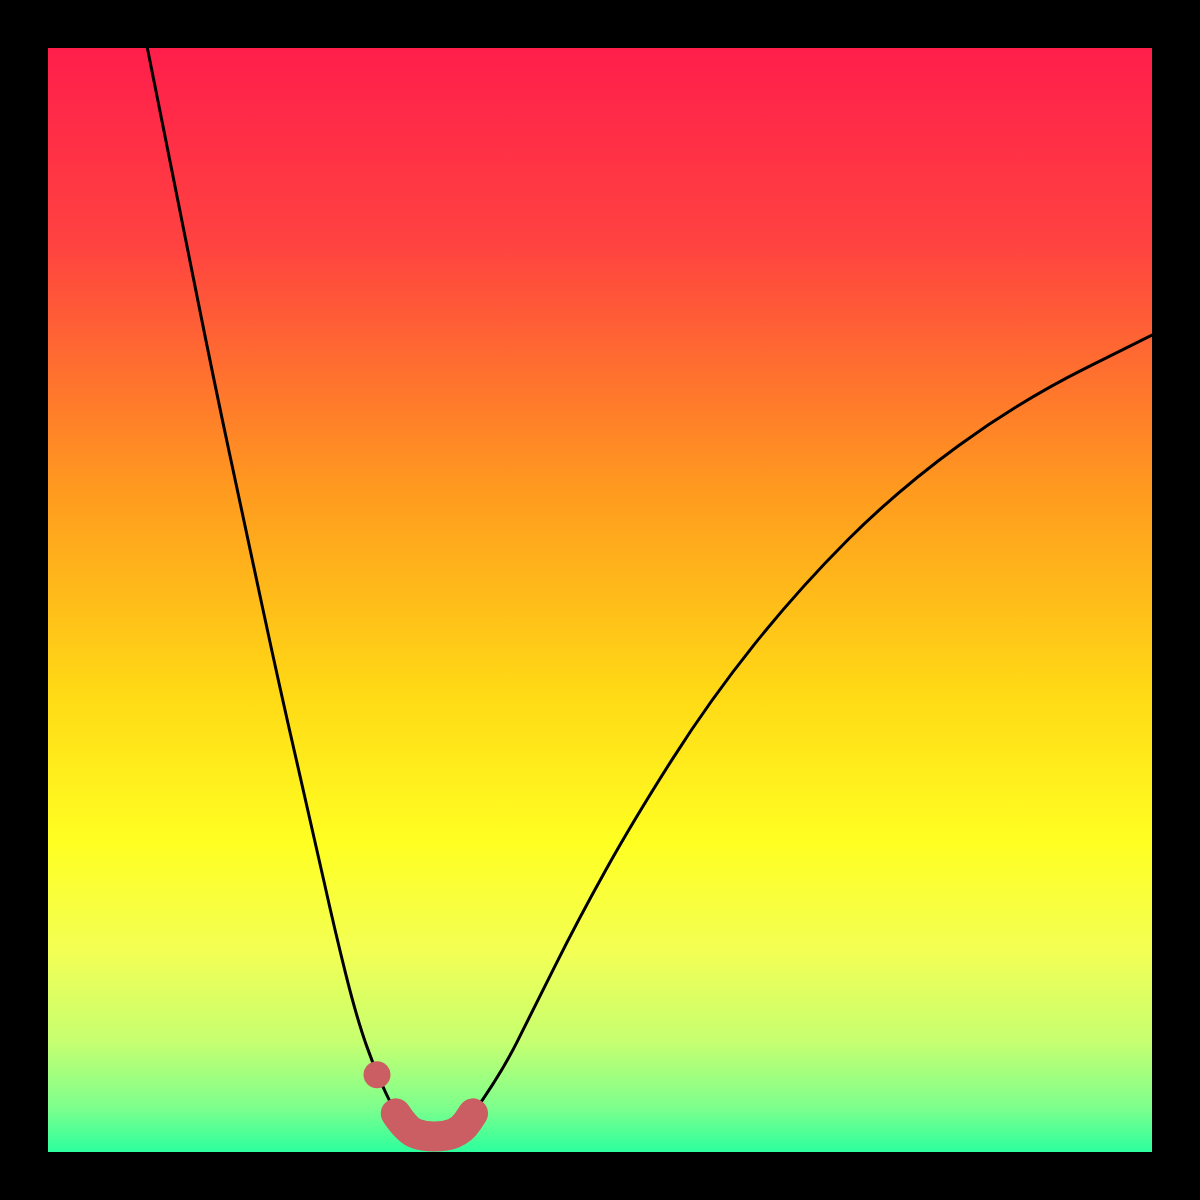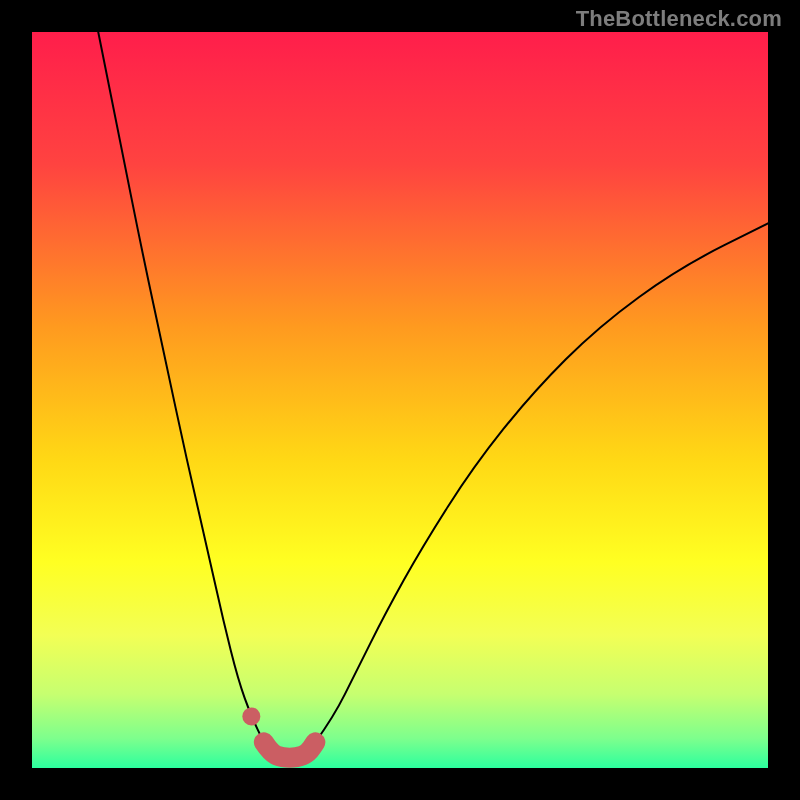--- a/index.html
+++ b/index.html
@@ -58,21 +58,20 @@
   }
   .dot {
     fill: #cb5e63;
   }
 </style>
 </head>
 <body>
 
 <div class="frame">
 
-  <div class="watermark">TheBottleneck.com</div>
 
   <div class="plot">
     <svg viewBox="0 0 736 736" preserveAspectRatio="none">
       <defs>
         <linearGradient id="bg-grad" x1="0" y1="0" x2="0" y2="1">
             <stop offset="0%" stop-color="#ff1e4b"></stop>
             <stop offset="18%" stop-color="#ff4340"></stop>
             <stop offset="40%" stop-color="#ff9a1f"></stop>
             <stop offset="57.99999999999999%" stop-color="#ffd815"></stop>
             <stop offset="72%" stop-color="#ffff22"></stop>

